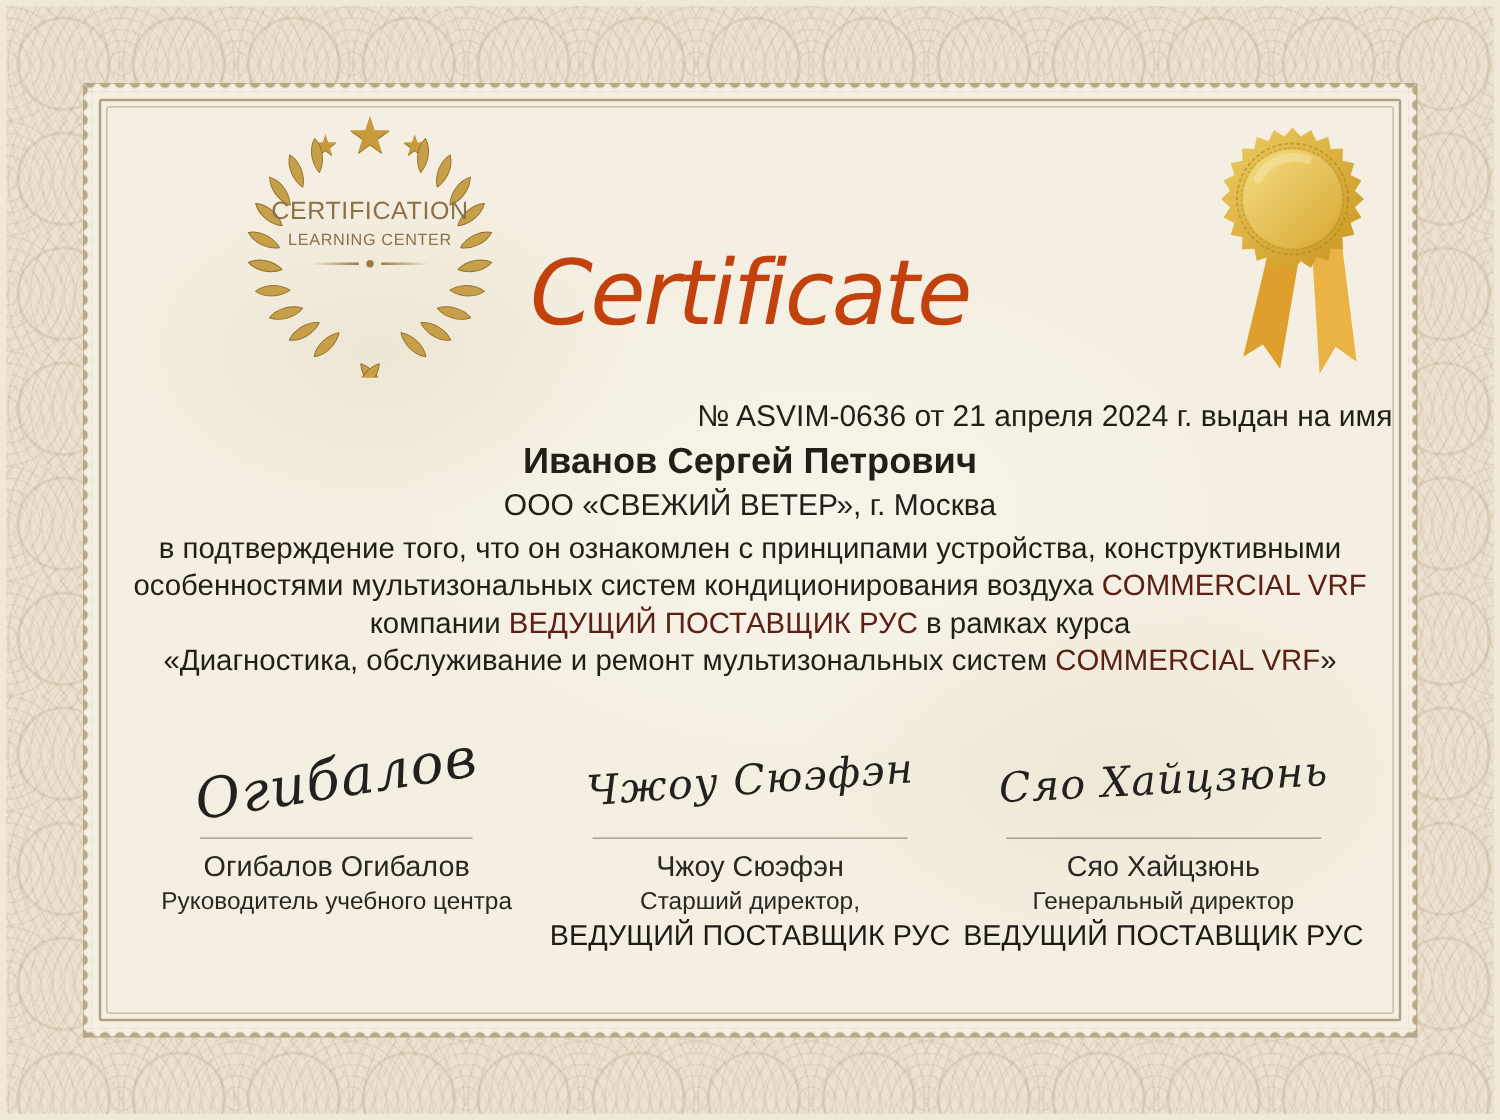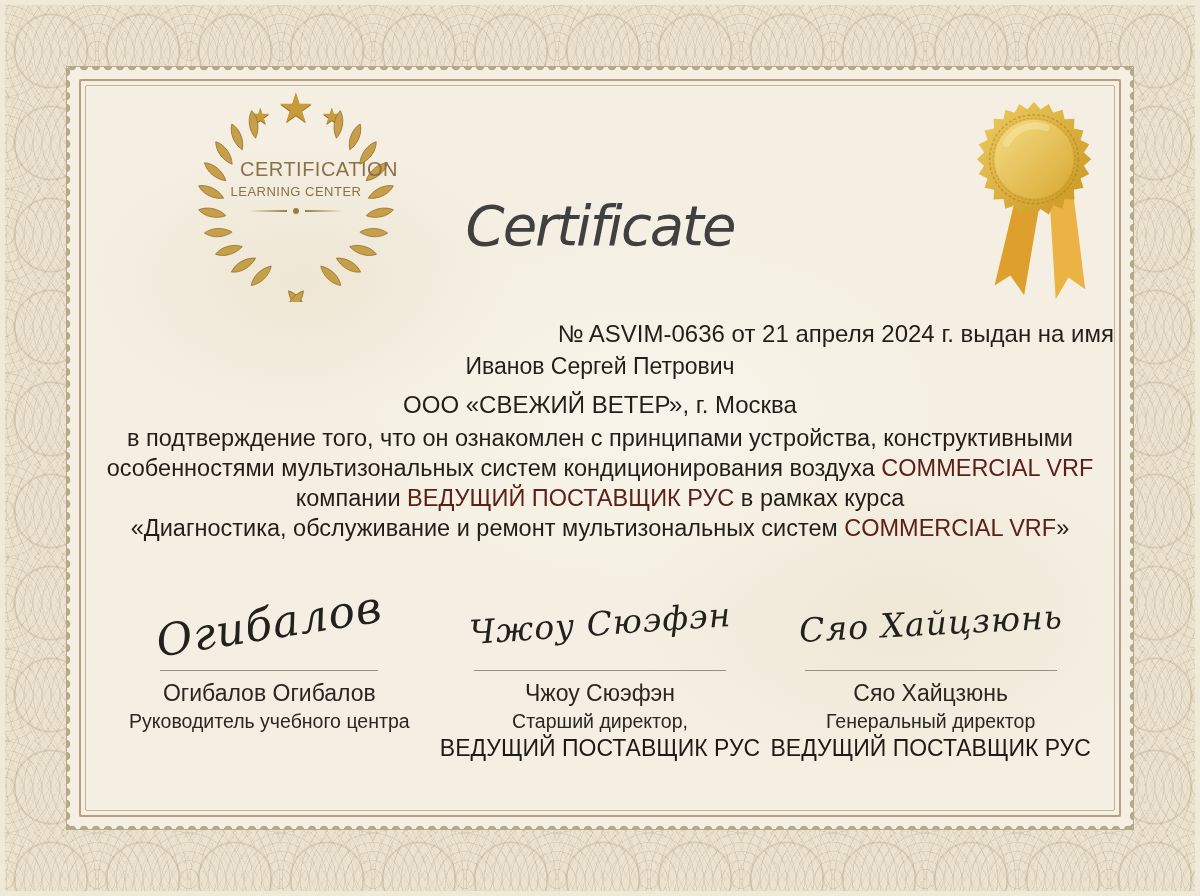--- a/index.html
+++ b/index.html
@@ -53,38 +53,38 @@
 
   .content{position:absolute;inset:86px;text-align:center;color:#221e18;}
 
   
   .logo{position:absolute;left:108px;top:0px;width:204px;height:216px;}
   .stars{position:absolute;top:2px;left:0;right:0;display:flex;justify-content:center;align-items:flex-end;gap:7px;color:#c79b3a;text-shadow:0 1px 0 #8a6a25;}
   .star-s{font-size:23px;line-height:1;margin-bottom:1px;}
   .star-l{font-size:41px;line-height:1;}
   .wreath{position:absolute;left:0;top:12px;width:204px;height:204px;}
   .logo-text{position:absolute;left:0;right:0;top:72px;color:#8a7148;}
-  .logo-l1{font-size:20px;letter-spacing:.5px;text-align:right;}
+  .logo-l1{font-size:20px;letter-spacing:.5px;}
   .logo-l2{font-size:13px;letter-spacing:.5px;margin-top:3px;}
   .logo-div{margin-top:9px;display:flex;justify-content:center;align-items:center;gap:6px;}
   .logo-div .ln-l{width:38px;height:2px;background:linear-gradient(to left,#9c7c42,rgba(156,124,66,0));}
   .logo-div .ln-r{width:38px;height:2px;background:linear-gradient(to right,#9c7c42,rgba(156,124,66,0));}
   .logo-div .dot{width:6px;height:6px;border-radius:50%;background:#9c7c42;}
 
   
   .ribbon{position:absolute;right:20px;top:14px;width:120px;height:212px;}
 
   
   .title{
     position:absolute;left:0;right:0;top:112px;
     font-family:"DejaVu Sans",sans-serif;font-style:italic;
-    font-size:56px;line-height:1;letter-spacing:-2px;color:#404040;
+    font-size:72px;line-height:1;letter-spacing:-2px;color:#c2410c;
   }
   .issue{position:absolute;left:0;right:0;top:234px;font-size:24px;text-align:right;}
-  .r-name{position:absolute;left:0;right:0;top:267px;font-size:23px;font-weight:normal;}
+  .r-name{position:absolute;left:0;right:0;top:267px;font-size:29px;font-weight:bold;}
   .r-company{position:absolute;left:0;right:0;top:305px;font-size:24px;}
 
   .body{position:absolute;left:0;right:0;top:337px;font-size:23.5px;line-height:30px;}
   .accent{color:#5c2016;}
 
   
   .sig-row{position:absolute;left:18px;right:18px;top:496px;display:flex;}
   .sig-col{flex:1;display:flex;flex-direction:column;align-items:center;}
   .sig-script{
     height:82px;display:flex;align-items:center;justify-content:center;

